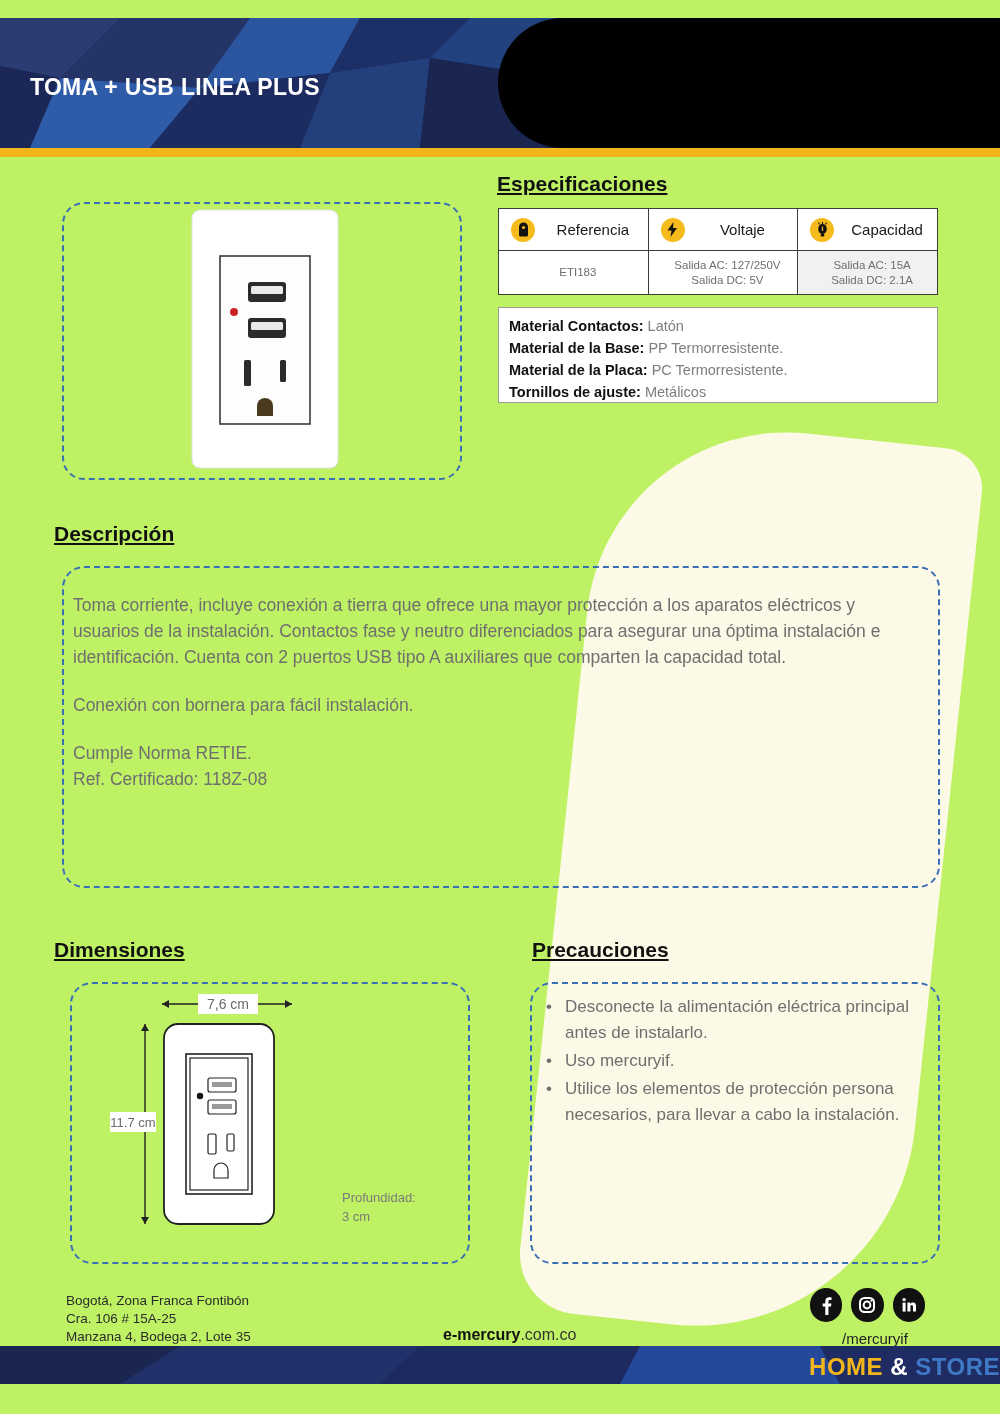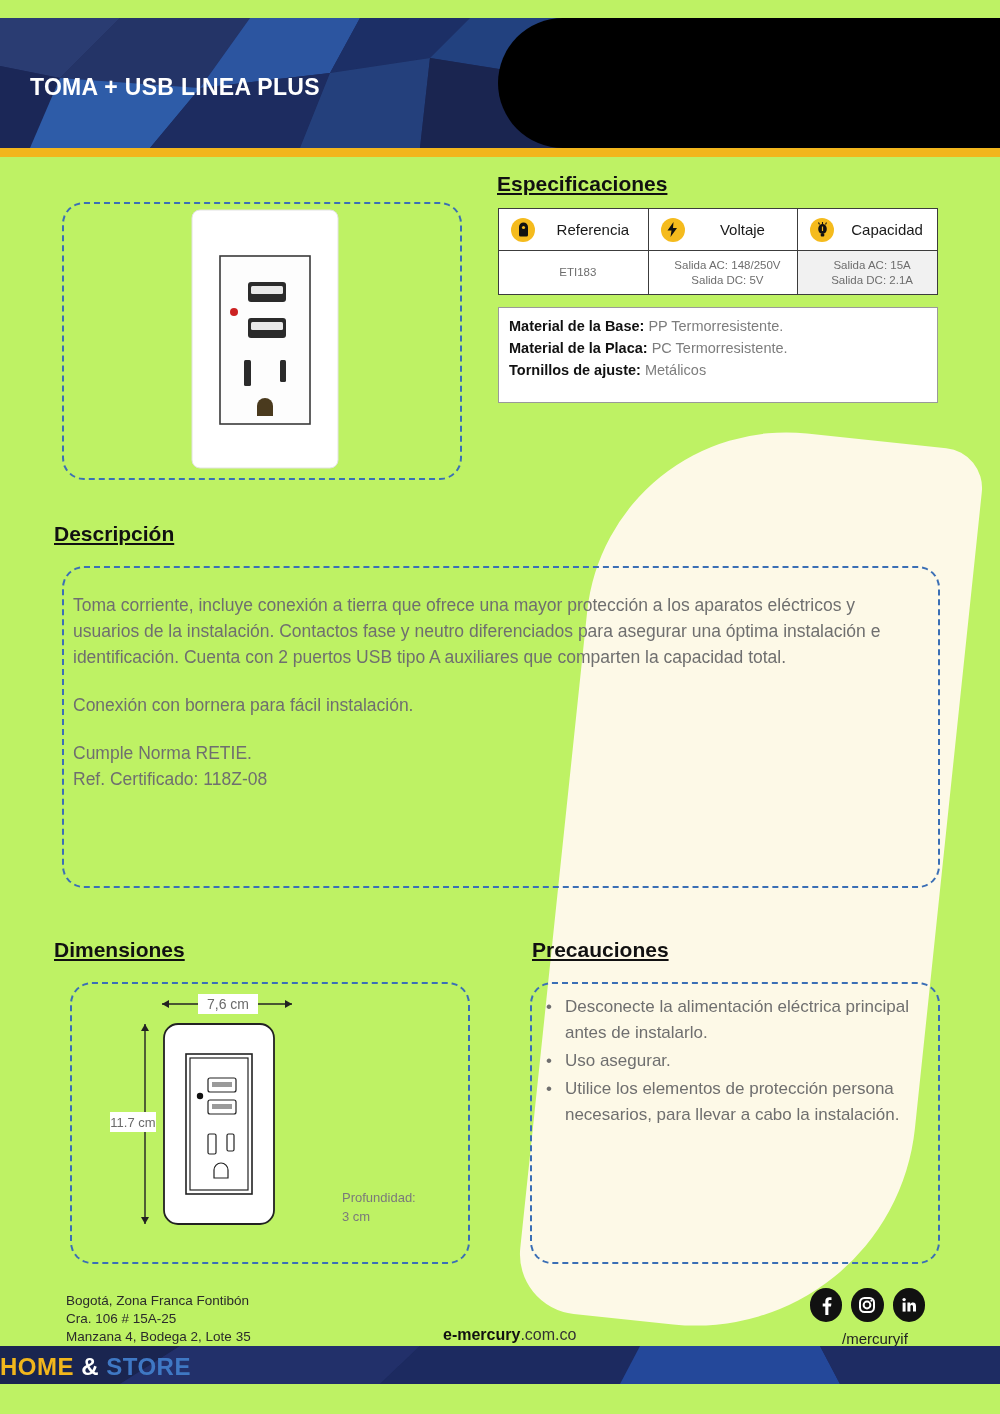--- a/index.html
+++ b/index.html
@@ -104,21 +104,21 @@
   .f-web b { color: #111; }
   .f-social { position: absolute; left: 810px; top: 0px; width: 115px; height: 34px; display: flex; gap: 9px; }
   .soc { width: 34px; height: 34px; border-radius: 50%; background: #111; display: flex; align-items: center; justify-content: center; }
   .f-handle { position: absolute; left: 842px; top: 42px; font-size: 15px; color: #222; }
 
   .bottom-banner {
     position: absolute; left: 0; top: 1346px; width: 1000px; height: 38px;
     background: #1e2a5a; overflow: hidden; z-index: 6;
   }
   .bb-text {
-    position: absolute; width: 1000px; text-align: left; top: 7px;
+    position: absolute; width: 1000px; text-align: right; top: 7px;
     font-size: 24px; font-weight: bold; letter-spacing: 0.5px; z-index: 3;
   }
   .bb-text .y { color: #f2b61c; }
   .bb-text .w { color: #ffffff; }
   .bb-text .b { color: #3f78c4; }
 </style>
 </head>
 <body>
 
 <div class="page">
@@ -198,32 +198,36 @@
                   <path d="M6.5,4.5 L6.5,9" stroke="#f5bb1d" stroke-width="1.2"></path>
                 </svg>
           </span>
           <span class="sp-label">Capacidad</span>
         </div>
       </td>
     </tr>
     <tr>
       <td class="sp-val">ETI183</td>
       <td class="sp-val">
-        <div>Salida AC: 148/250V</div>
+        <div>Salida AC: 127/250V</div>
         <div>Salida DC: 5V</div>
       </td>
       <td class="sp-val shaded">
         <div>Salida AC: 15A</div>
         <div>Salida DC: 2.1A</div>
       </td>
     </tr>
   </tbody>
     </table>
 
   <div class="mat-box">
+    <div class="mat-line">
+      <b>Material Contactos:</b>
+      <span>Latón</span>
+    </div>
     <div class="mat-line">
       <b>Material de la Base:</b>
       <span>PP Termorresistente.</span>
     </div>
     <div class="mat-line">
       <b>Material de la Placa:</b>
       <span>PC Termorresistente.</span>
     </div>
     <div class="mat-line">
       <b>Tornillos de ajuste:</b>
@@ -276,21 +280,21 @@
 
   <div class="sec-title" id="prec-title">Precauciones</div>
   <div class="dashbox prec-box"></div>
   <div class="prec-list">
     <div class="prec-item">
       <span class="prec-bullet">•</span>
       <span>Desconecte la alimentación eléctrica principal antes de instalarlo.</span>
     </div>
     <div class="prec-item">
       <span class="prec-bullet">•</span>
-      <span>Uso asegurar.</span>
+      <span>Uso mercuryif.</span>
     </div>
     <div class="prec-item">
       <span class="prec-bullet">•</span>
       <span>Utilice los elementos de protección persona necesarios, para llevar a cabo la instalación.</span>
     </div>
   </div>
 
   <div class="footer">
     <div class="f-addr">
       <div>Bogotá, Zona Franca Fontibón</div>

